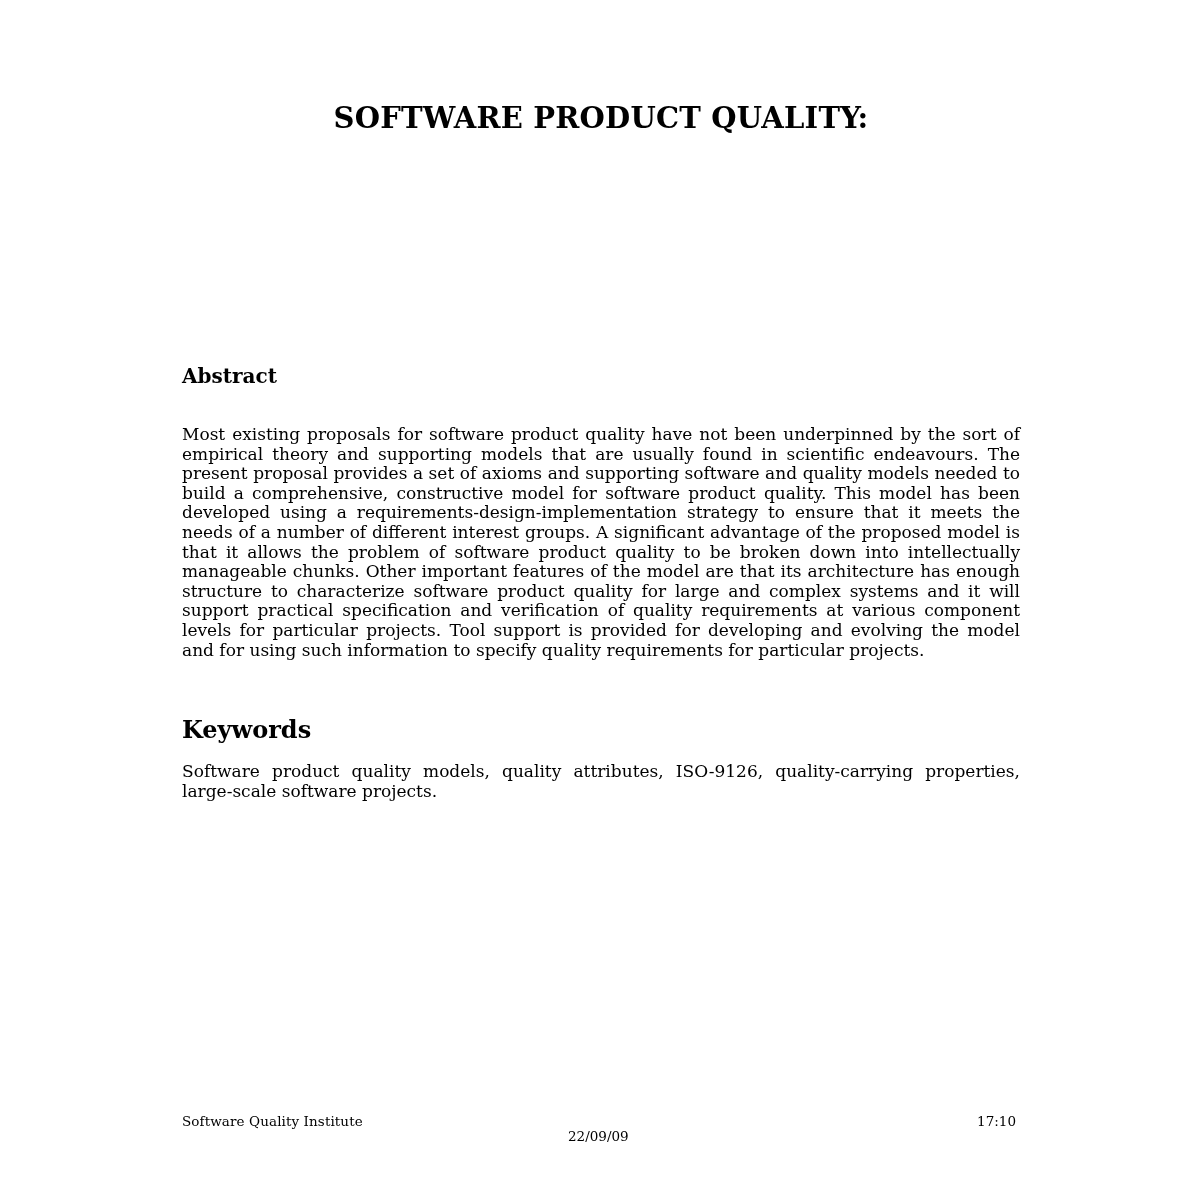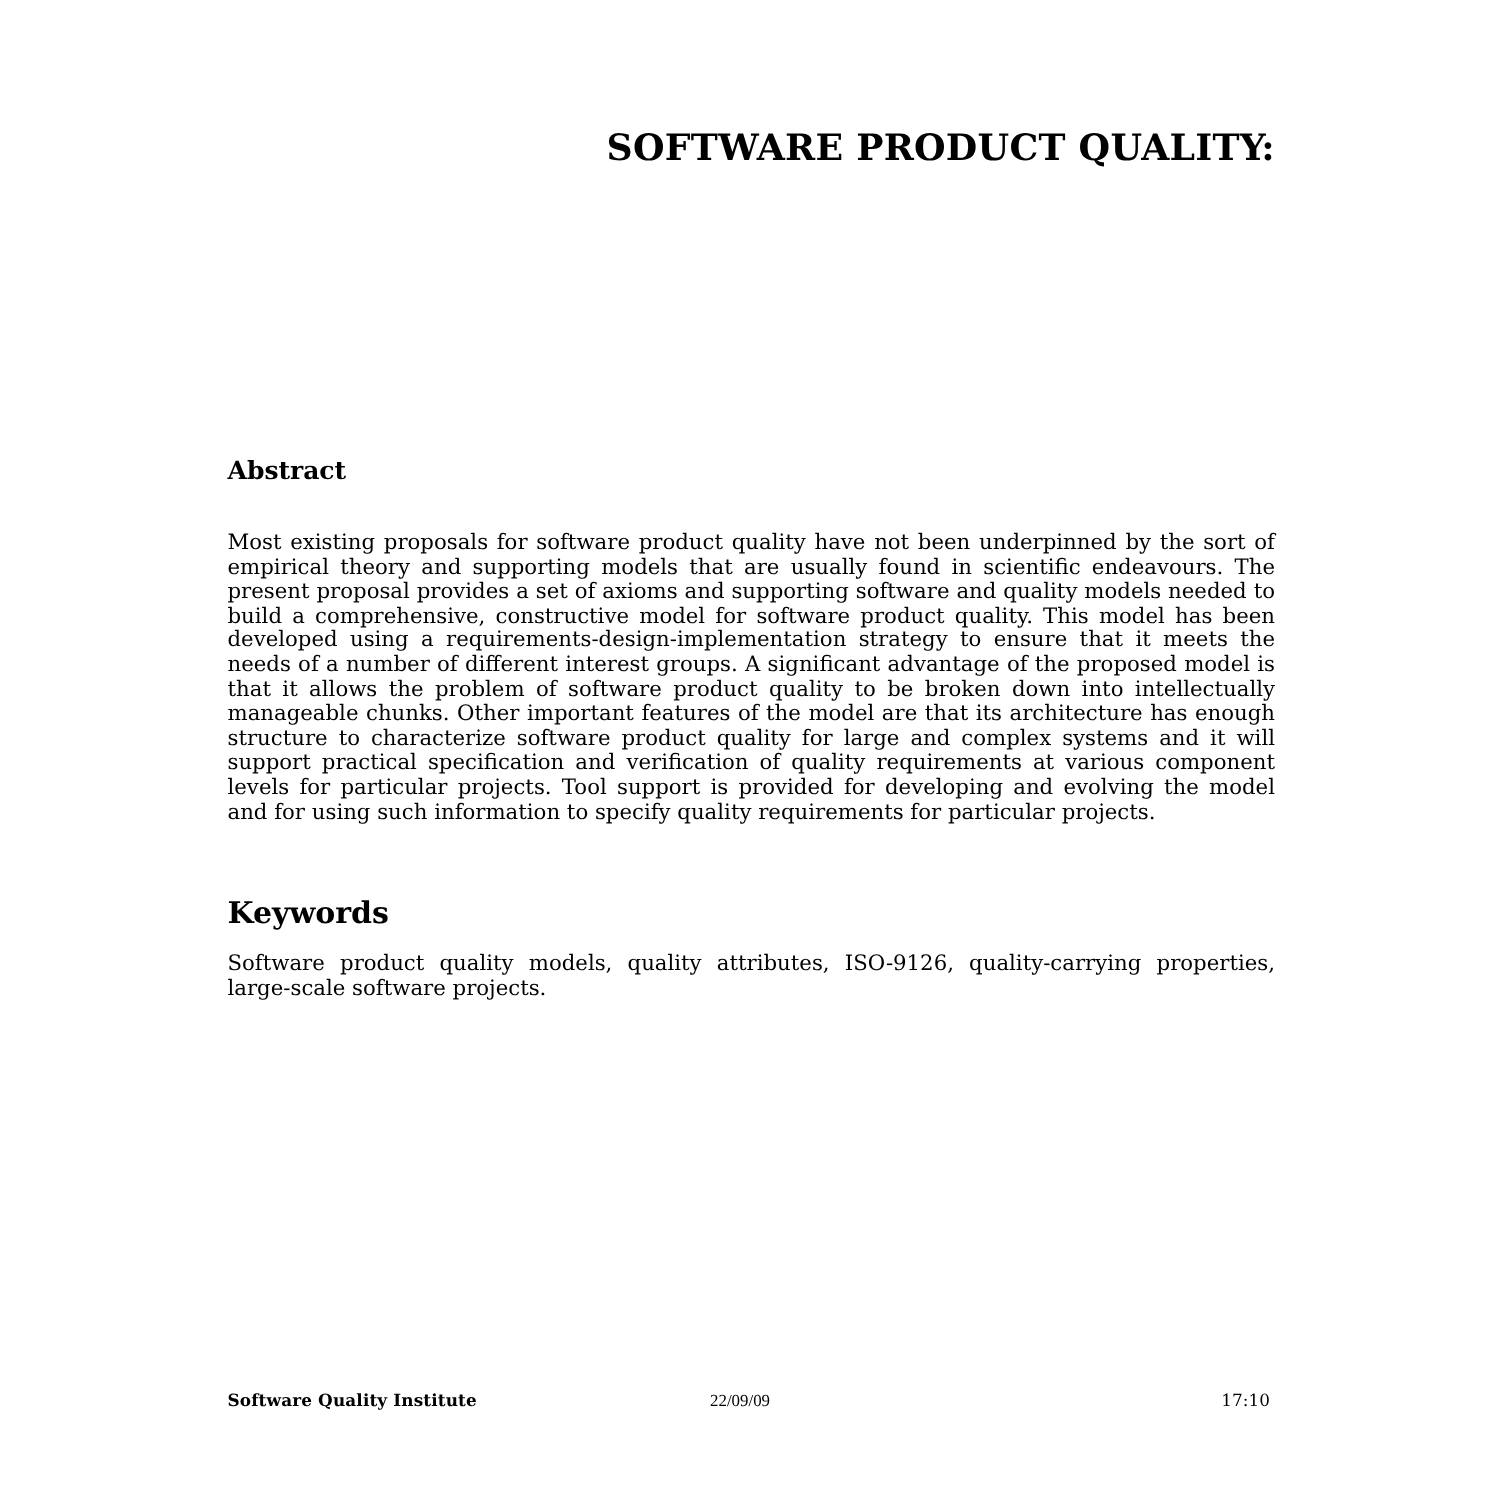--- a/index.html
+++ b/index.html
@@ -32,21 +32,20 @@
     top: 100px;
     width: 838px;
     text-align: center;
   }
   .title-line {
     font-size: 29px;
     font-weight: bold;
     line-height: 36px;
     letter-spacing: 0.2px;
     white-space: nowrap;
-    text-align: right;
   }
   .title-line.sub {
     font-size: 28px;
   }
 
   
   .author-block {
     position: absolute;
     left: 182px;
     top: 190px;
@@ -99,28 +98,27 @@
     top: 1111px;
     width: 838px;
     height: 20px;
     font-size: 13.5px;
     line-height: 20px;
   }
   .footer-left {
     position: absolute;
     left: 0;
     top: 0;
-    font-weight: bold;
+    font-weight: normal;
     letter-spacing: 0.1px;
   }
   .footer-center {
     position: absolute;
     left: 386px;
-    top: 0;
-    font-family: Liberation Serif, serif;
+    top: 15px;
   }
   .footer-right {
     position: absolute;
     right: 4px;
     top: 0;
   }
 </style>
 </head>
 <body>
 

